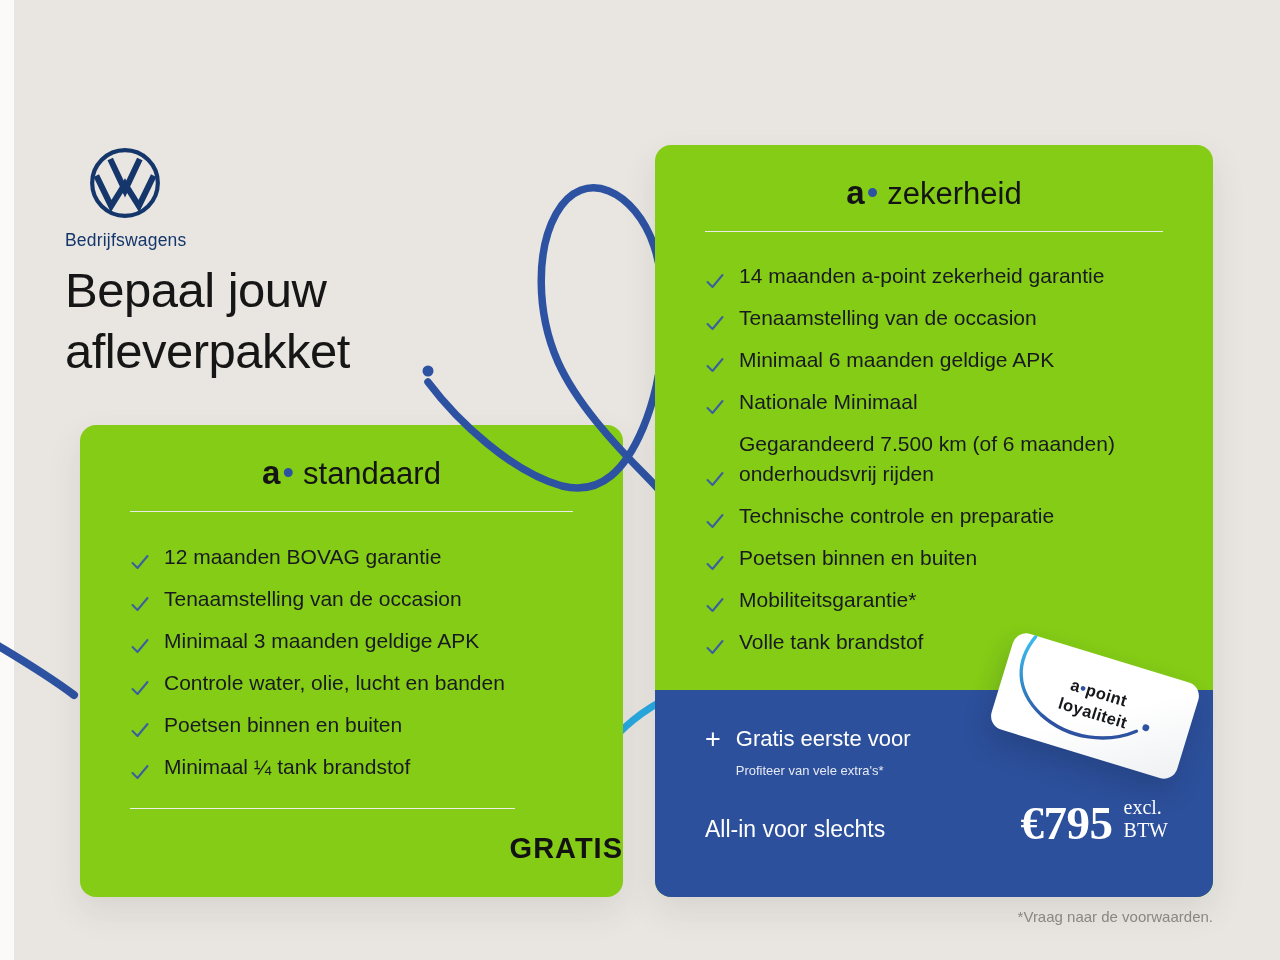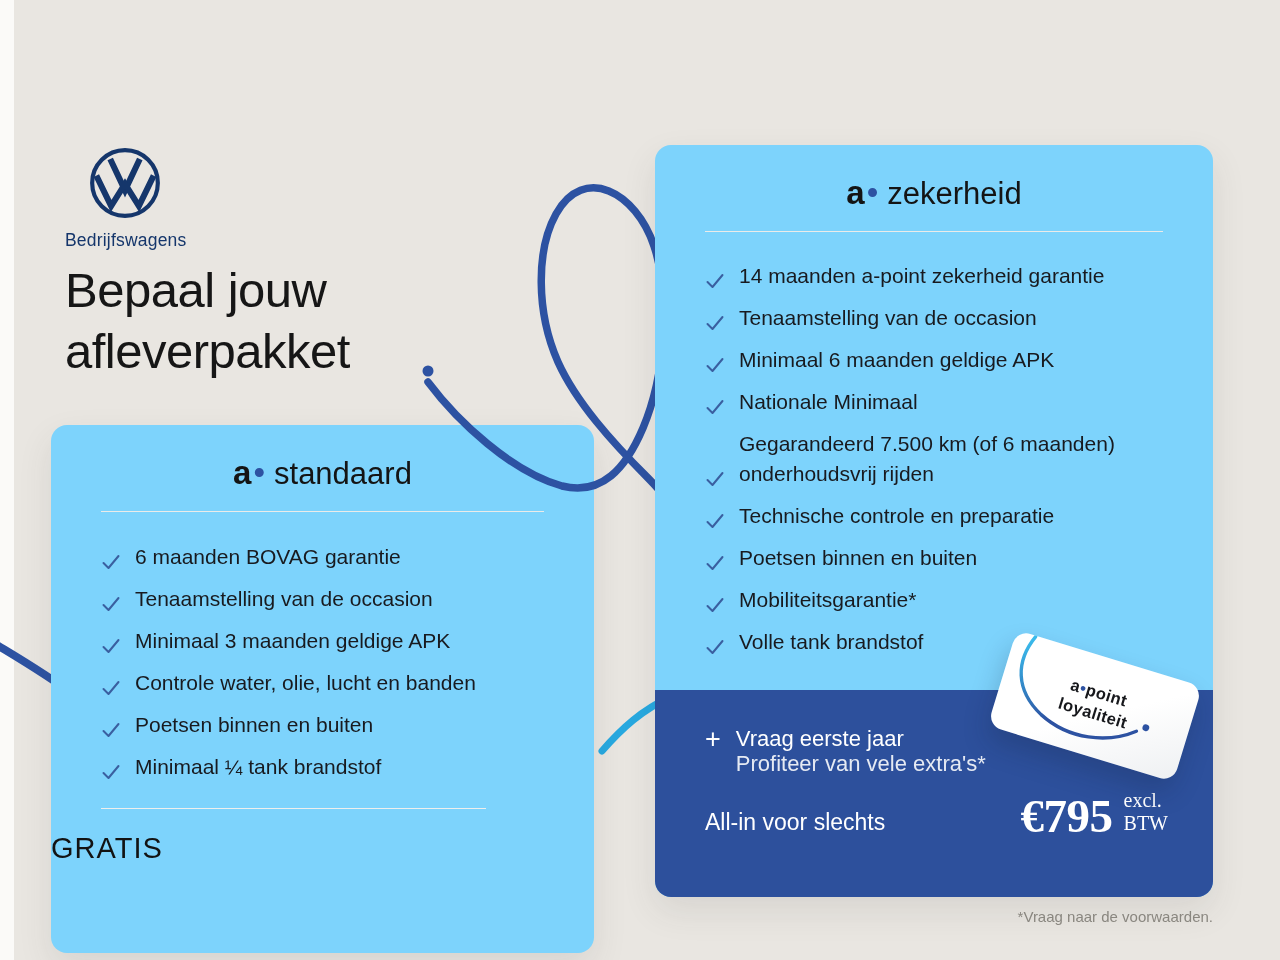--- a/index.html
+++ b/index.html
@@ -18,53 +18,53 @@
   
   .brand{position:absolute;left:65px;top:146px;z-index:1;}
   .vw-logo{display:block;margin-left:23px;width:74px;height:74px;}
   .brand-name{margin-top:10px;font-size:17.5px;font-weight:400;color:#15366b;letter-spacing:.2px;}
 
   
   .heading{position:absolute;left:65px;top:260px;z-index:1;
     font-size:49px;line-height:61px;font-weight:500;color:#161616;letter-spacing:-.5px;}
 
   
-  .card{position:absolute;background:#7dd3fc;border-radius:16px;
+  .card{position:absolute;background:#84cc16;border-radius:16px;
     box-shadow:0 14px 34px rgba(60,60,55,.10);}
-  .card-standaard{left:51px;top:425px;width:543px;height:528px;z-index:1;}
+  .card-standaard{left:80px;top:425px;width:543px;height:472px;z-index:1;}
   .card-zekerheid{left:655px;top:145px;width:558px;height:752px;z-index:3;}
 
   .card-title{text-align:center;font-size:31px;color:#141414;padding-top:29px;}
   .t-letter{font-weight:700;font-size:33px;}
   .t-dot{color:#2d52a2;font-size:33px;margin-left:2px;}
   .t-word{font-weight:500;margin-left:9px;}
   .divider{border:none;border-top:1px solid #ebebe9;margin:19px 50px 0 50px;}
 
   ul.features{list-style:none;margin:0;padding:0 44px 0 50px;}
   .card-standaard ul.features{margin-top:30px;}
   .card-zekerheid ul.features{margin-top:29px;}
   li.item{display:flex;align-items:flex-end;margin-bottom:12px;
     font-size:21px;line-height:30px;color:#181a1f;}
   .check{width:20px;height:20px;flex:0 0 20px;margin:5px 14px 0 0;}
   .check path{fill:none;stroke:#3a5fa0;stroke-width:2;stroke-linecap:round;stroke-linejoin:round;}
 
   .gratis-divider{border:none;border-top:1px solid #eeeeec;margin:26px 108px 0 50px;}
-  .gratis{margin-top:23px;text-align:left;font-size:29px;font-weight:400;
+  .gratis{margin-top:23px;text-align:right;font-size:29px;font-weight:700;
     letter-spacing:1px;color:#121212;}
 
   
   .blue-section{position:absolute;left:0;bottom:0;width:100%;height:207px;
     background:#2d509c;border-radius:0 0 16px 16px;box-sizing:border-box;
     padding:34px 45px 0 50px;color:#ffffff;}
   .promo{display:flex;align-items:flex-start;}
   .plus-icon{font-size:27px;font-weight:400;line-height:30px;margin-right:15px;}
   .promo-line1{font-size:22px;line-height:29px;font-weight:500;}
   .promo-line2{font-size:22px;line-height:29px;font-weight:500;}
   .promo-line2 .small{font-size:18px;font-weight:400;margin-left:6px;}
-  .promo-line3{font-size:22px;line-height:22px;color:rgba(255,255,255,.88);}
+  .promo-line3{font-size:13px;line-height:22px;margin-top:7px;color:rgba(255,255,255,.88);}
   .price-row{display:flex;justify-content:space-between;align-items:flex-end;margin-top:14px;}
   .price-label{font-size:23px;font-weight:500;padding-bottom:7px;}
   .price-group{display:flex;align-items:flex-start;font-family:Liberation Serif, serif;}
   .price-amount{font-size:47px;font-weight:700;letter-spacing:-.5px;}
   .price-suffix{font-size:20px;line-height:23px;margin-left:11px;font-weight:400;}
 
   
   .loyalty-card{position:absolute;left:998px;top:656px;width:194px;height:100px;z-index:4;
     background:linear-gradient(150deg,#ffffff 55%,#eef0f2 100%);
     border-radius:14px;transform:rotate(17deg);
@@ -104,21 +104,21 @@
 <div class="card card-standaard">
   <div class="card-title">
     <span class="t-letter">a</span><span class="t-dot">•</span><span class="t-word">standaard</span>
   </div>
   <hr class="divider">
   <ul class="features">
     <li class="item">
       <svg class="check" viewBox="0 0 20 20">
           <path d="M2.5 11 L7.5 16 L17.5 4"></path>
         </svg>
-      <span class="item-text">6 maanden BOVAG garantie</span>
+      <span class="item-text">12 maanden BOVAG garantie</span>
     </li>
     <li class="item">
       <svg class="check" viewBox="0 0 20 20">
           <path d="M2.5 11 L7.5 16 L17.5 4"></path>
         </svg>
       <span class="item-text">Tenaamstelling van de occasion</span>
     </li>
     <li class="item">
       <svg class="check" viewBox="0 0 20 20">
           <path d="M2.5 11 L7.5 16 L17.5 4"></path>
@@ -219,21 +219,21 @@
           <path d="M2.5 11 L7.5 16 L17.5 4"></path>
         </svg>
       <span class="item-text">Volle tank brandstof</span>
     </li>
   </ul>
 
   <div class="blue-section">
     <div class="promo">
       <span class="plus-icon">+</span>
       <div>
-        <div class="promo-line1">Vraag eerste jaar</div>
+        <div class="promo-line1">Gratis eerste voor</div>
         <div class="promo-line3">Profiteer van vele extra's*</div>
       </div>
     </div>
     <div class="price-row">
       <div class="price-label">All-in voor slechts</div>
       <div class="price-group">
         <span class="price-amount">€795</span>
         <span class="price-suffix">
           <div>excl.</div>
           <div>BTW</div>

